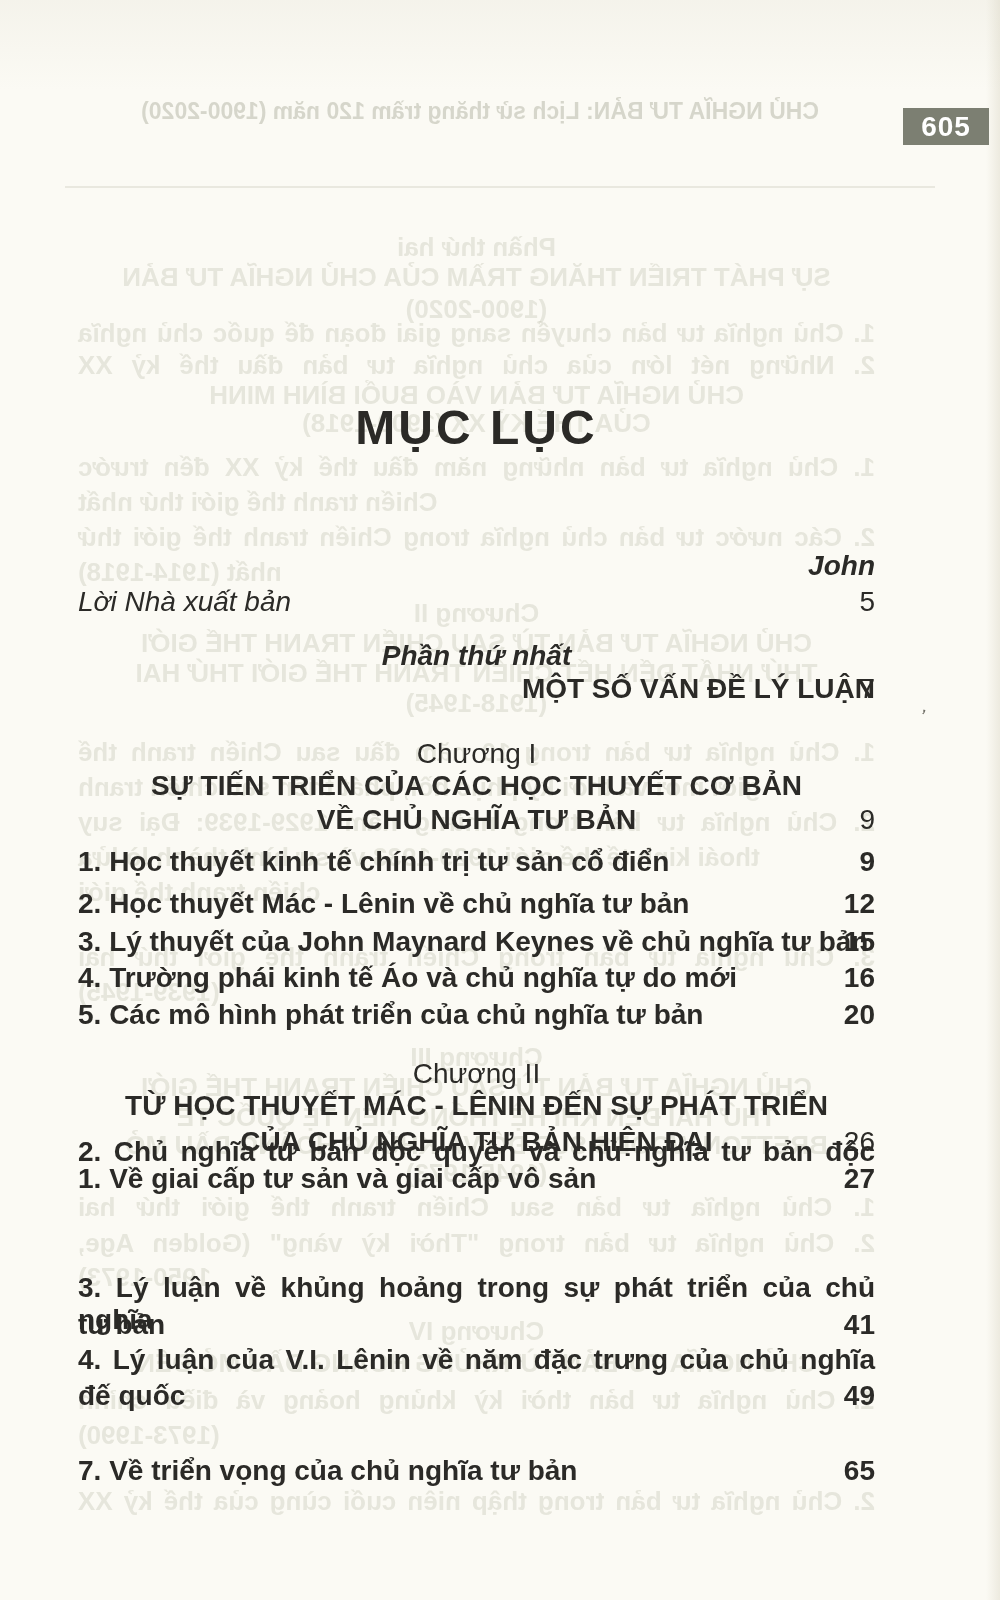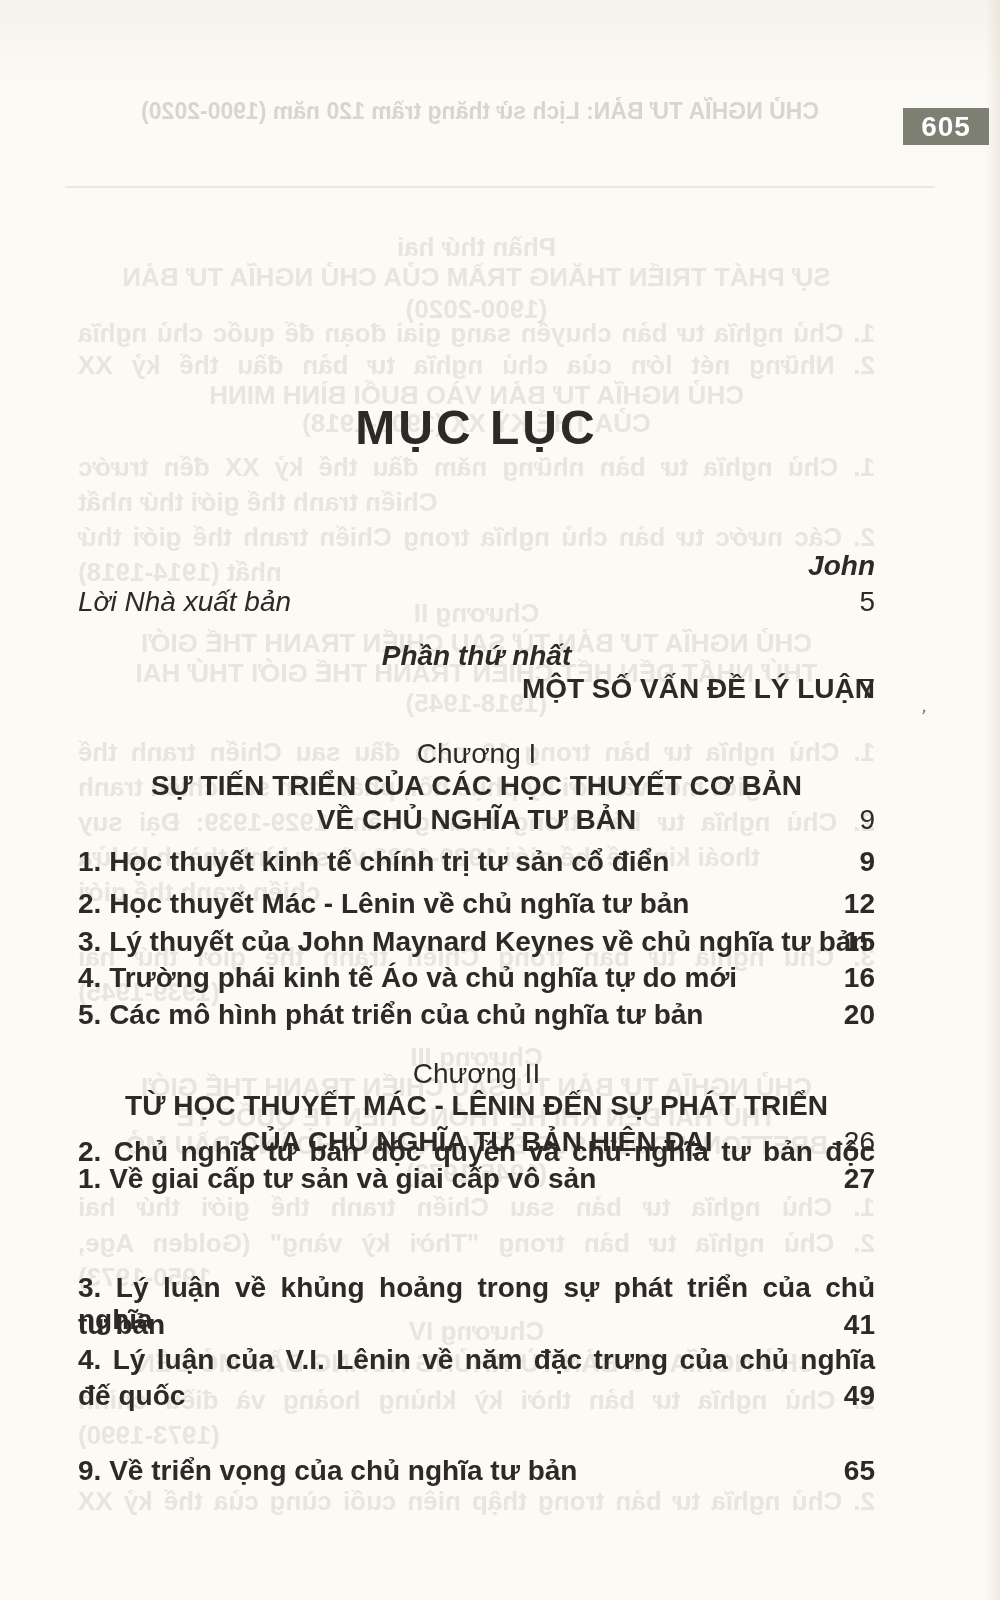--- a/index.html
+++ b/index.html
@@ -197,17 +197,17 @@
     <span class="num">41</span>
   </div>
 
   <div class="row w7 just t-c2i4a">4. Lý luận của V.I. Lênin về năm đặc trưng của chủ nghĩa</div>
   <div class="row w7 t-c2i4b">
     <span>đế quốc</span>
     <span class="num">49</span>
   </div>
 
   <div class="row w7 t-c2i6">
-    <span>9. Về triển vọng của chủ nghĩa tư bản</span>
+    <span>7. Về triển vọng của chủ nghĩa tư bản</span>
     <span class="num">65</span>
   </div>
 
 </div>
 
 </body></html>

